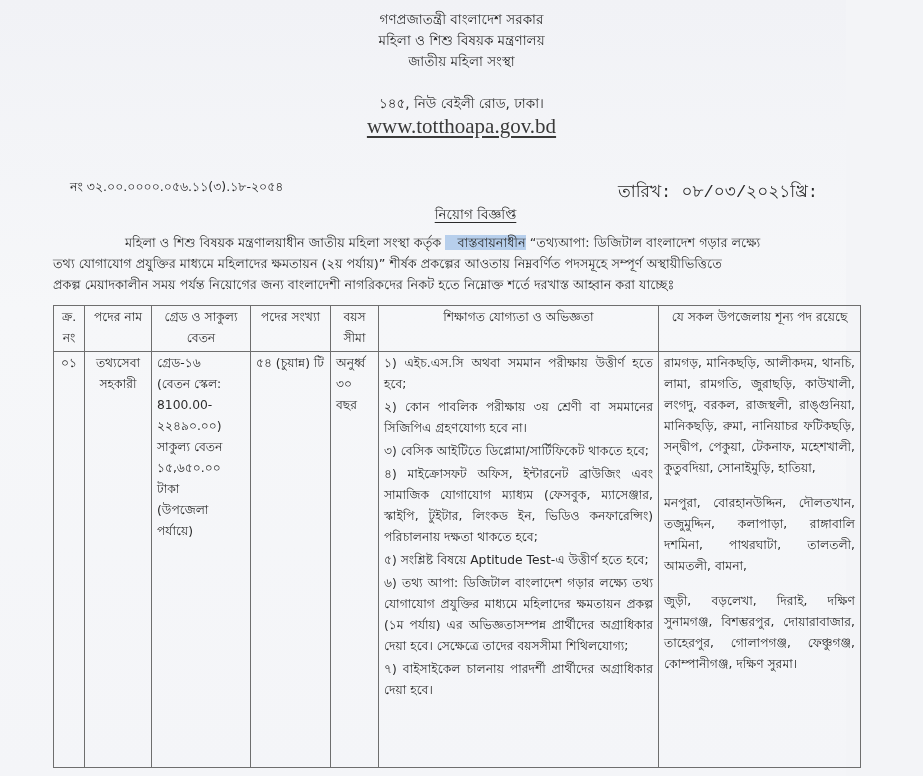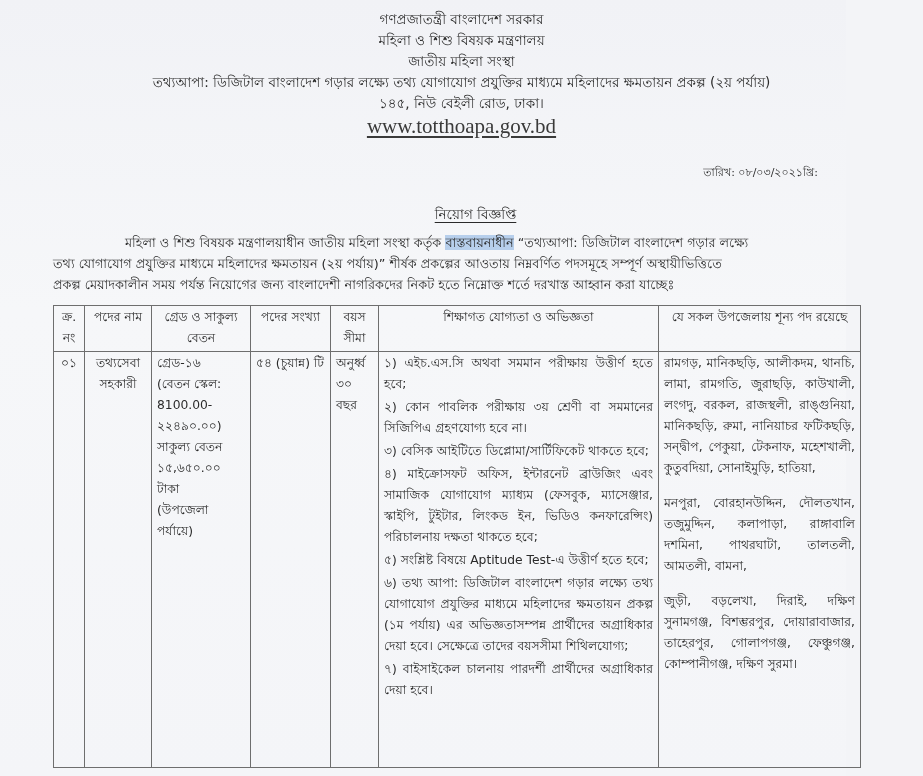--- a/index.html
+++ b/index.html
@@ -17,33 +17,33 @@
   .hdr-line {
     position:absolute; left:0; width:923px; text-align:center;
     font-size:13.5px; line-height:18px; white-space:nowrap;
   }
   .url {
     position:absolute; left:0; width:923px; text-align:center; top:114px;
     font-family:"Liberation Serif", serif; font-size:21px; color:#3a3a3a;
   }
   .url span { text-decoration:underline; text-underline-offset:3px; }
   .ref { position:absolute; left:70px; top:178px; font-size:12.5px; white-space:nowrap; }
-  .date { position:absolute; right:28px; top:164px; font-size:11px; white-space:nowrap; }
+  .date { position:absolute; right:28px; top:178px; font-size:17px; white-space:nowrap;font-family:Liberation Mono, monospace; }
   .notice-title {
     position:absolute; left:14px; width:923px; top:204px; text-align:center;
     font-size:13.5px;
   }
   .notice-title span { text-decoration:underline; text-underline-offset:3px; }
   .para {
     position:absolute; left:53px; width:822px; top:232px;
     font-size:12.8px; line-height:21px; text-align:justify;
   }
   .para .l1 { display:block; padding-left:72px; white-space:nowrap; }
   .para .l2, .para .l3 { display:block; white-space:nowrap; }
-  .hl { background:#b7cfec; }
+  .hl { background:#b7cfec;padding-left:12px; }
 
   table.jobs {
     position:absolute; left:53px; top:305px; width:807px; height:463px;
     border-collapse:collapse; table-layout:fixed;
     font-size:12.3px; line-height:21px;
   }
   table.jobs th, table.jobs td {
     border:1px solid #6e6e6e; vertical-align:top; padding:1px 5px;
     font-weight:normal;
   }
@@ -54,24 +54,24 @@
   .line { display:block; }
 </style>
 </head>
 <body>
 
 <div class="page">
 
   <div class="hdr-line" style="top:10px">গণপ্রজাতন্ত্রী বাংলাদেশ সরকার</div>
   <div class="hdr-line" style="top:52px">জাতীয় মহিলা সংস্থা</div>
   <div class="hdr-line" style="top:31px">মহিলা ও শিশু বিষয়ক মন্ত্রণালয়</div>
-  <div class="hdr-line" style="top:73px">তথ্যআপা: ডিজিটাল বাংলাদেশ গড়ার লক্ষ্যে তথ্য যোগাযোগ প্রযুক্তির মাধ্যমে মহিলাদের ক্ষমতায়ন প্রকল্প (২য় পর্যায়)</div>
   <div class="hdr-line" style="top:94px">১৪৫, নিউ বেইলী রোড, ঢাকা।</div>
   <div class="url"><span>www.totthoapa.gov.bd</span></div>
 
+  <div class="ref">নং ৩২.০০.০০০০.০৫৬.১১(৩).১৮-২০৫৪</div>
   <div class="date">তারিখ: ০৮/০৩/২০২১খ্রি:</div>
 
   <div class="notice-title"><span>নিয়োগ বিজ্ঞপ্তি</span></div>
 
   <div class="para">
     <span class="l1"><span>মহিলা ও শিশু বিষয়ক মন্ত্রণালয়াধীন জাতীয় মহিলা সংস্থা কর্তৃক </span><span class="hl">বাস্তবায়নাধীন</span><span> “তথ্যআপা: ডিজিটাল বাংলাদেশ গড়ার লক্ষ্যে</span></span>
     <span class="l2">তথ্য যোগাযোগ প্রযুক্তির মাধ্যমে মহিলাদের ক্ষমতায়ন (২য় পর্যায়)” শীর্ষক প্রকল্পের আওতায় নিম্নবর্ণিত পদসমূহে সম্পূর্ণ অস্থায়ীভিত্তিতে</span>
     <span class="l3">প্রকল্প মেয়াদকালীন সময় পর্যন্ত নিয়োগের জন্য বাংলাদেশী নাগরিকদের নিকট হতে নিম্নোক্ত শর্তে দরখাস্ত আহ্বান করা যাচ্ছেঃ</span>
   </div>
 

